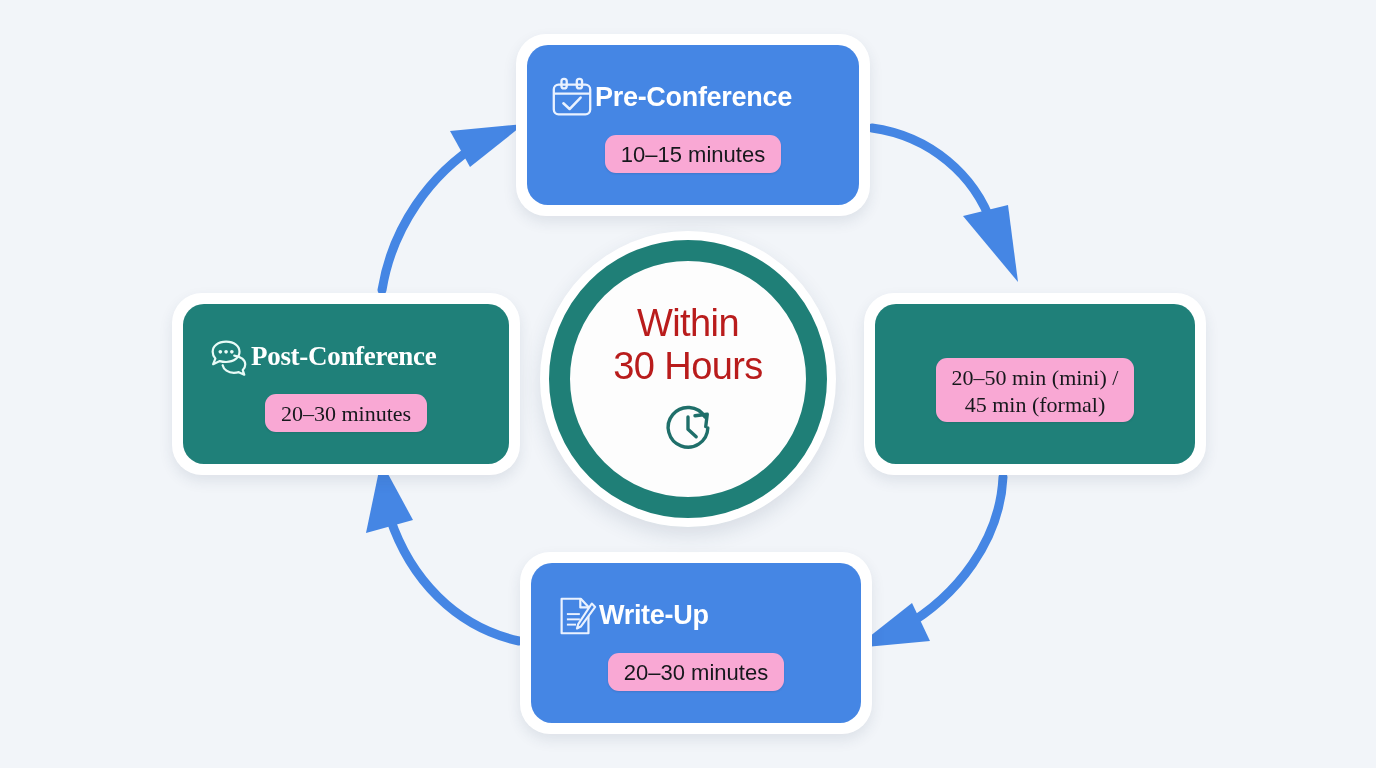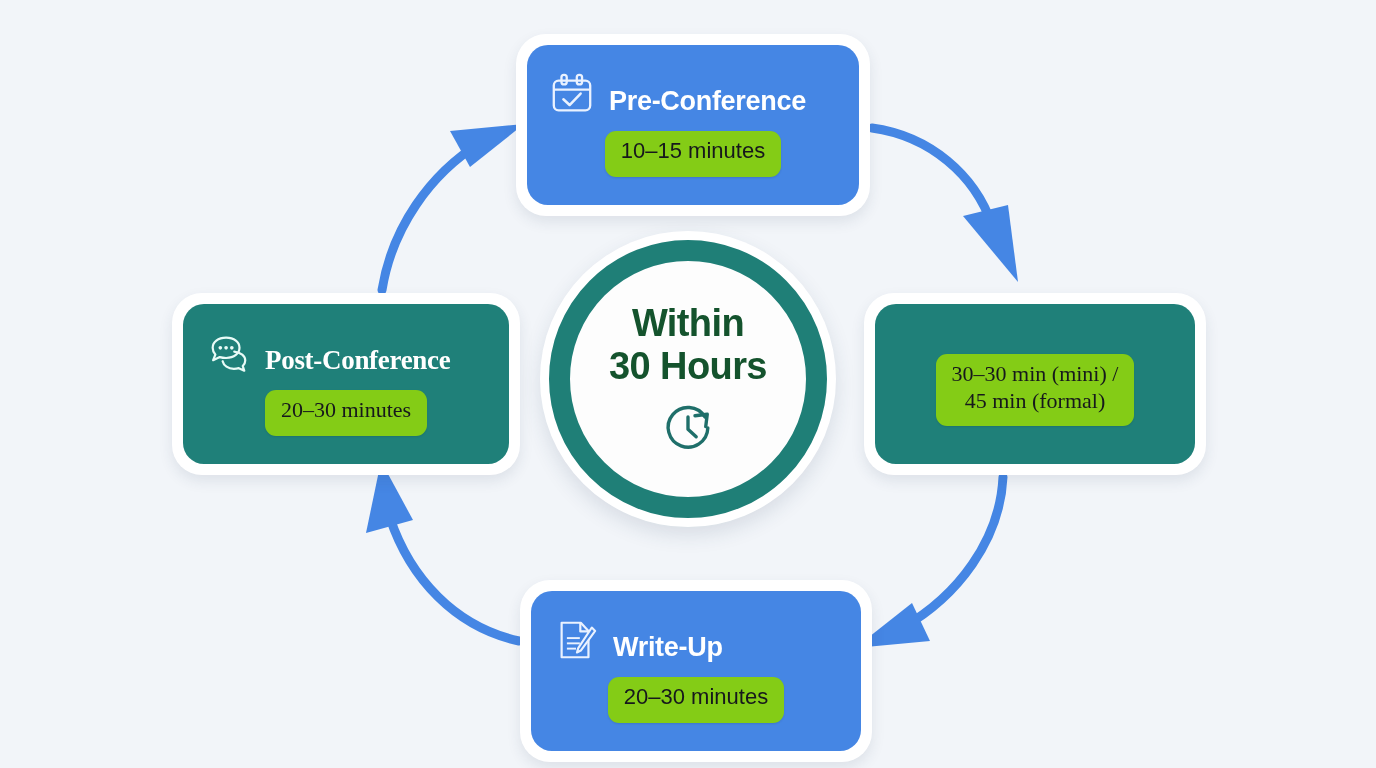--- a/index.html
+++ b/index.html
@@ -46,57 +46,56 @@
     display: flex;
     flex-direction: column;
     align-items: flex-start;
     justify-content: center;
   }
   .card.blue .card-inner  { background: #4586e4; }
   .card.teal .card-inner  { background: #1f8079; font-family: Liberation Serif, serif; }
 
   .card-head {
     display: flex;
-    align-items: flex-end;
-    gap: 14px;
+    align-items: center;
     width: 100%;
   }
   .card-icon {
     flex: 0 0 auto;
     width: 46px;
     height: 46px;
     display: block;
   }
   .card-title {
     color: #ffffff;
     font-size: 27px;
     font-weight: bold;
     letter-spacing: -0.3px;
     white-space: nowrap;
     line-height: 1.1;
   }
   .badge {
     margin-top: 14px;
     align-self: center;
-    background: #84cc16;
+    background: #f9a8d4;
     color: #16181c;
     font-size: 22px;
     line-height: 1.22;
-    padding: 7px 16px 12px 16px;
+    padding: 7px 16px 4px 16px;
     border-radius: 11px;
     text-align: center;
     white-space: pre-line;
     box-shadow: 0 1px 2px rgba(20,30,50,0.13);
   }
 
   
   #card-pre  { left: 516px; top: 34px;  width: 354px; height: 182px; }
   #card-obs  { left: 864px; top: 293px; width: 342px; height: 182px; }
   #card-post { left: 172px; top: 293px; width: 348px; height: 182px; }
-  #card-wri  { left: 520px; top: 580px; width: 352px; height: 182px; }
+  #card-wri  { left: 520px; top: 552px; width: 352px; height: 182px; }
 
   
   #card-obs .badge { line-height: 1.2; }
 
   
   #hub {
     position: absolute;
     left: 540px;
     top: 231px;
     width: 296px;
@@ -113,22 +112,22 @@
     height: 100%;
     border-radius: 50%;
     border: 21px solid #1f7f77;
     background: #fdfdfd;
     display: flex;
     flex-direction: column;
     align-items: center;
     justify-content: center;
   }
   .hub-line {
-    color: #14532d;
-    font-weight: bold;
+    color: #b91c1c;
+    font-weight: normal;
     font-size: 38px;
     line-height: 1.14;
     letter-spacing: -0.6px;
     text-align: center;
   }
   #hub-clock {
     margin-top: 12px;
     width: 56px;
     height: 56px;
     display: block;
@@ -173,21 +172,21 @@
           <path d="M 15 29.5 L 21.5 35.5 L 33 23.5" fill="none" stroke="#eaf2ff" stroke-width="2.6" stroke-linecap="round" stroke-linejoin="round"></path>
         </svg>
         <div class="card-title">Pre-Conference</div>
       </div>
       <div class="badge">10–15 minutes</div>
     </div>
   </div>
 
   <div class="card teal" id="card-obs">
     <div class="card-inner">
-      <div class="badge">30–30 min (mini) /
+      <div class="badge">20–50 min (mini) /
 45 min (formal)</div>
     </div>
   </div>
 
   <div class="card teal" id="card-post">
     <div class="card-inner">
       <div class="card-head">
         <svg class="card-icon" viewBox="0 0 48 48">
           <path d="M 22 8 C 30.5 8 36 12.8 36 18.6 C 36 24.4 30.5 29.2 22 29.2 C 19.6 29.2 17.4 28.9 15.4 28.3
                    L 8.5 31.5 L 10.8 25.6 C 9 23.7 8 21.3 8 18.6 C 8 12.8 13.5 8 22 8 Z" fill="none" stroke="#e9fbf7" stroke-width="2.3" stroke-linejoin="round"></path>

